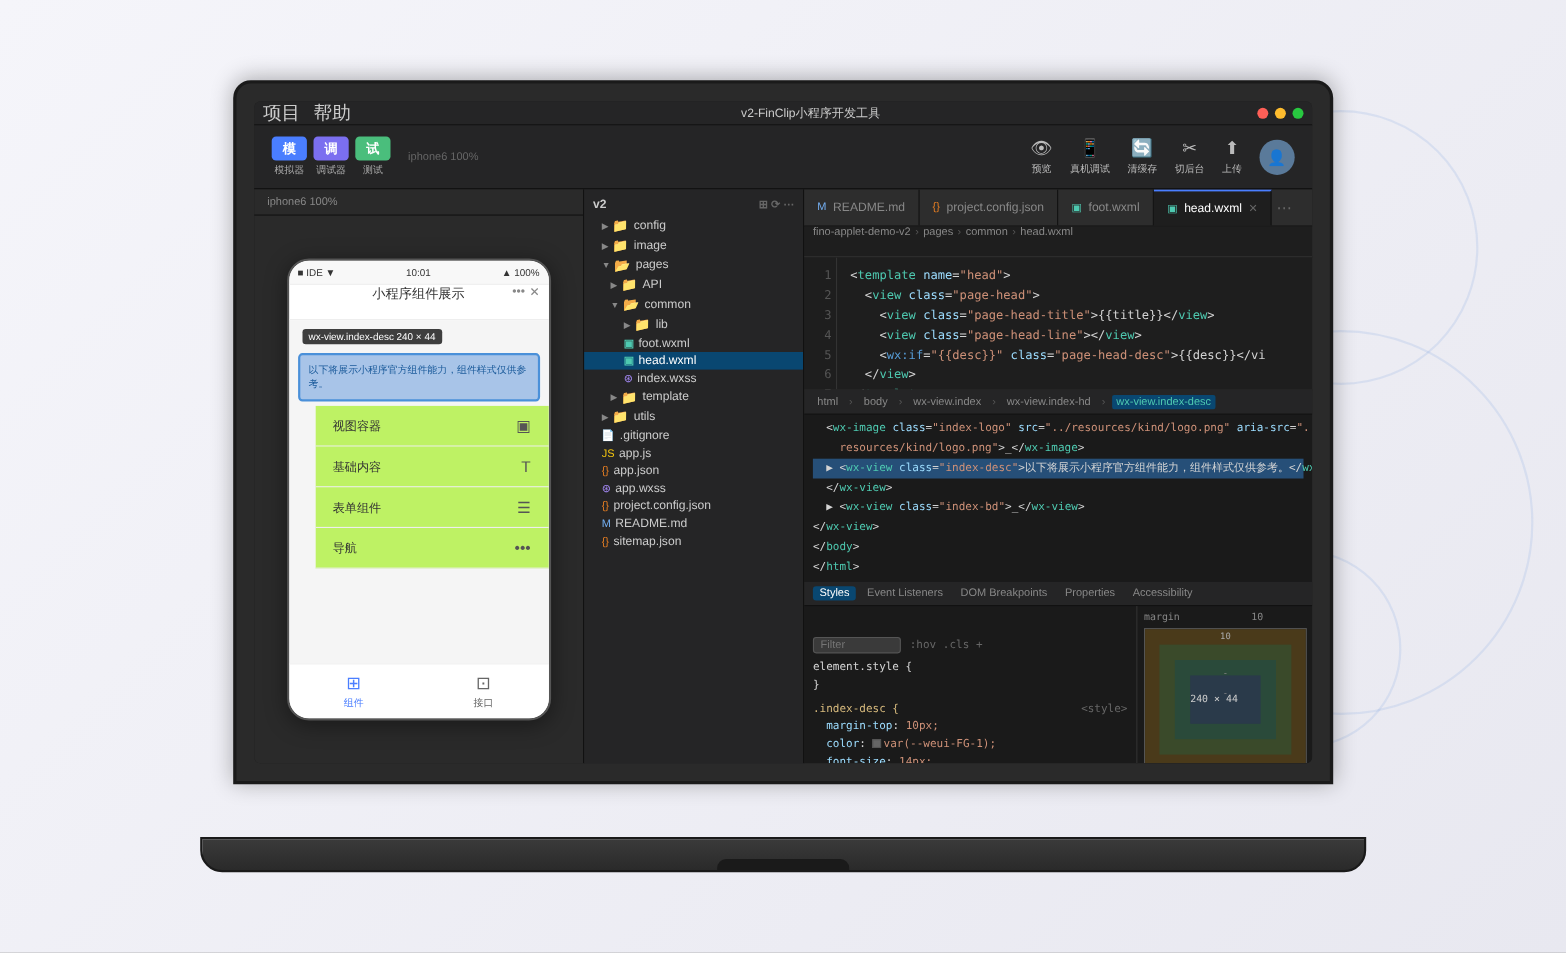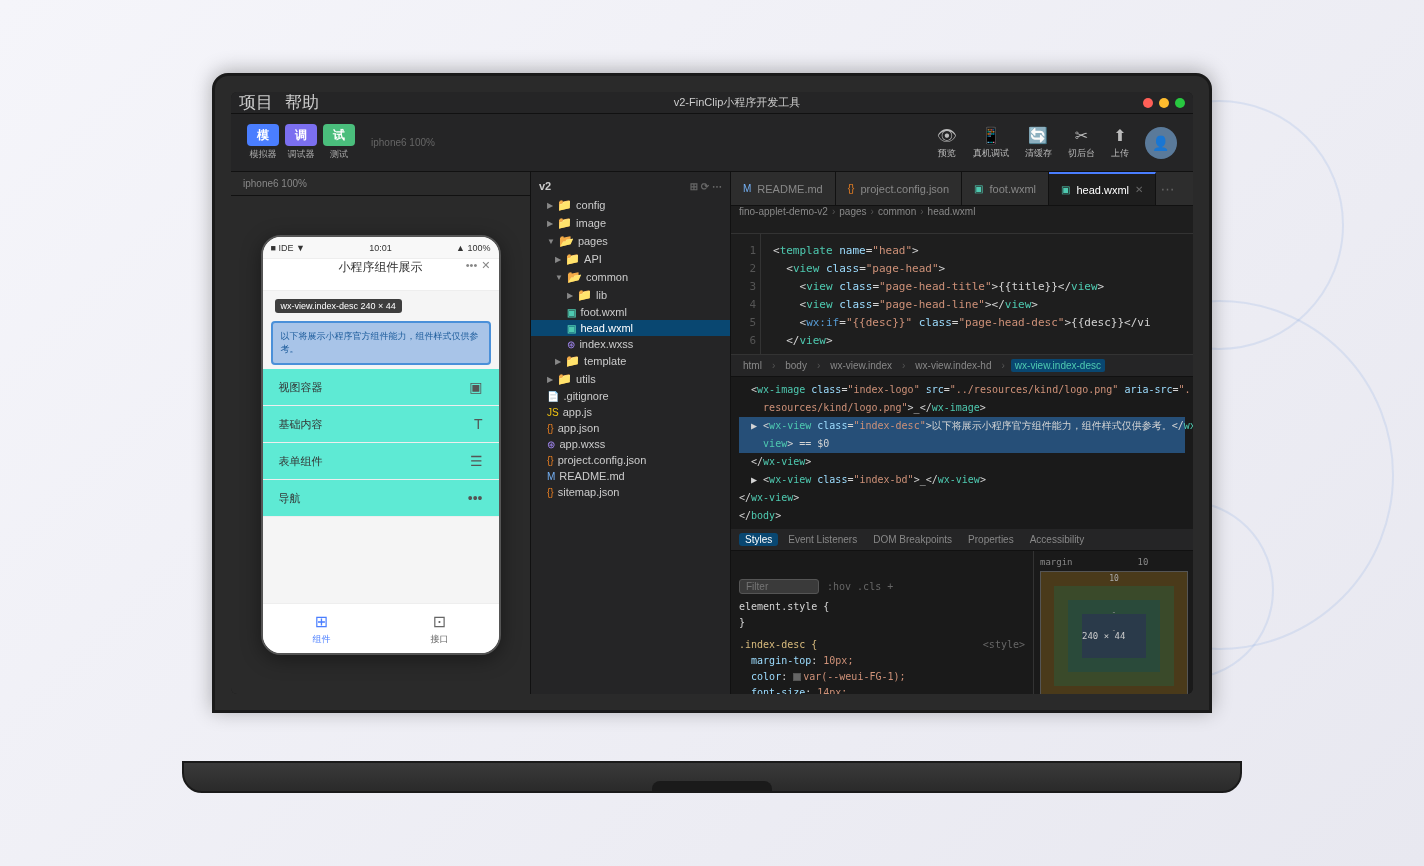--- a/index.html
+++ b/index.html
@@ -295,21 +295,22 @@
       padding: 0 8px;
       font-size: 9px;
       color: #1a5a9a;
     }
     .phone-list-item {
       display: flex;
       align-items: center;
       justify-content: space-between;
       padding: 10px 16px;
       border-bottom: 1px solid #eee;
-      background: #5eead4;
+      background: #bef264;
+      margin-left: 24px;
     }
     .phone-list-label {
       font-size: 11px;
       color: #333;
     }
     .phone-list-icon {
       font-size: 14px;
       color: #555;
     }
     .phone-bottom-nav {
@@ -926,21 +927,20 @@
                 <span class="html-breadcrumb-item active">wx-view.index-desc</span>
               </div>
 
               <div class="inspector-content">
                 <div class="inspector-left">
 
                   <div class="inspector-dom">
                     <div class="dom-line">  &lt;<span class="dom-tag">wx-image</span> <span class="dom-attr-name">class</span>=<span class="dom-attr-val">"index-logo"</span> <span class="dom-attr-name">src</span>=<span class="dom-attr-val">"../resources/kind/logo.png"</span> <span class="dom-attr-name">aria-src</span>=<span class="dom-attr-val">"../</span></div>
                     <div class="dom-line">    <span class="dom-attr-val">resources/kind/logo.png"</span>&gt;_&lt;/<span class="dom-tag">wx-image</span>&gt;</div>
                     <div class="dom-line dom-highlight">  ▶ &lt;<span class="dom-tag">wx-view</span> <span class="dom-attr-name">class</span>=<span class="dom-attr-val">"index-desc"</span>&gt;以下将展示小程序官方组件能力，组件样式仅供参考。&lt;/<span class="dom-tag">wx-</span></div>
-                    <div class="dom-line dom-highlight">    <span class="dom-tag">view</span>&gt; == $0</div>
                     <div class="dom-line">  &lt;/<span class="dom-tag">wx-view</span>&gt;</div>
                     <div class="dom-line">  ▶ &lt;<span class="dom-tag">wx-view</span> <span class="dom-attr-name">class</span>=<span class="dom-attr-val">"index-bd"</span>&gt;_&lt;/<span class="dom-tag">wx-view</span>&gt;</div>
                     <div class="dom-line">&lt;/<span class="dom-tag">wx-view</span>&gt;</div>
                     <div class="dom-line">&lt;/<span class="dom-tag">body</span>&gt;</div>
                     <div class="dom-line">&lt;/<span class="dom-tag">html</span>&gt;</div>
                   </div>
 
                   <div class="inspector-styles-bar">
                     <span class="styles-tab active">Styles</span>
                     <span class="styles-tab">Event Listeners</span>

